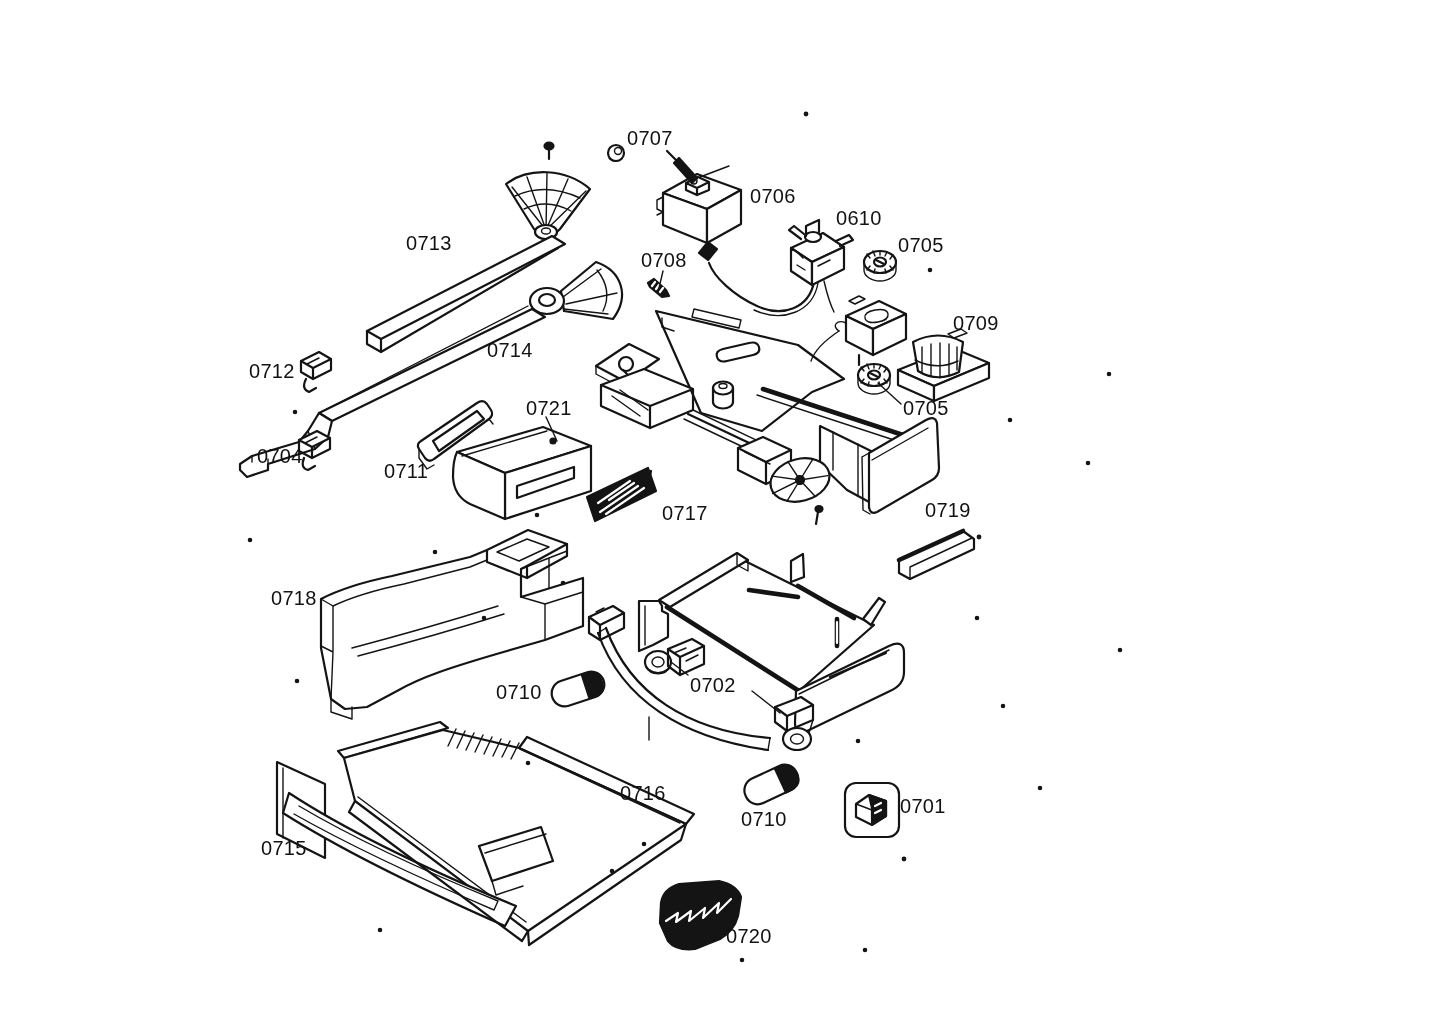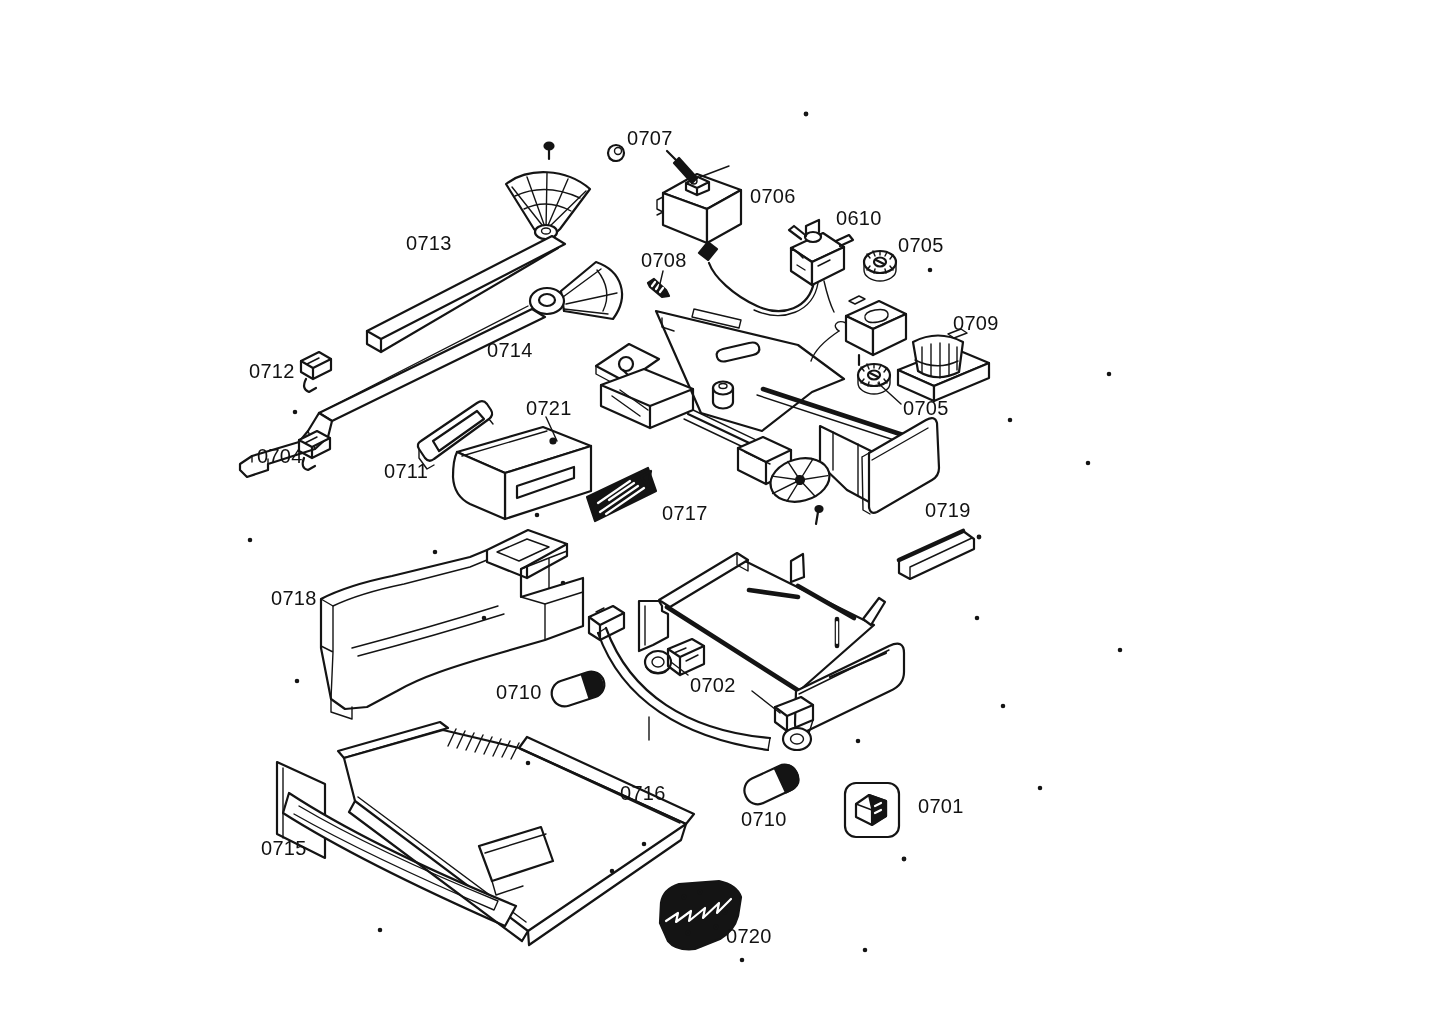--- a/index.html
+++ b/index.html
@@ -362,18 +362,18 @@
   <div class="callout" style="left:903px; top:397px;">0705</div>
   <div class="callout" style="left:257px; top:445px;">0704</div>
   <div class="callout" style="left:374px; top:460px;margin-left:10px;">0711</div>
   <div class="callout" style="left:925px; top:474px;margin-top:25px;">0719</div>
   <div class="callout" style="left:662px; top:502px;">0717</div>
   <div class="callout" style="left:271px; top:587px;">0718</div>
   <div class="callout" style="left:690px; top:674px;">0702</div>
   <div class="callout" style="left:496px; top:681px;">0710</div>
   <div class="callout" style="left:620px; top:742px;margin-top:40px;">0716</div>
   <div class="callout" style="left:741px; top:808px;">0710</div>
-  <div class="callout" style="left:900px; top:795px;margin-left:18px;">0701</div>
+  <div class="callout" style="left:900px; top:795px;">0701</div>
   <div class="callout" style="left:261px; top:837px;">0715</div>
   <div class="callout" style="left:726px; top:925px;">0720</div>
 
 
 </div>
 
 </body></html>

